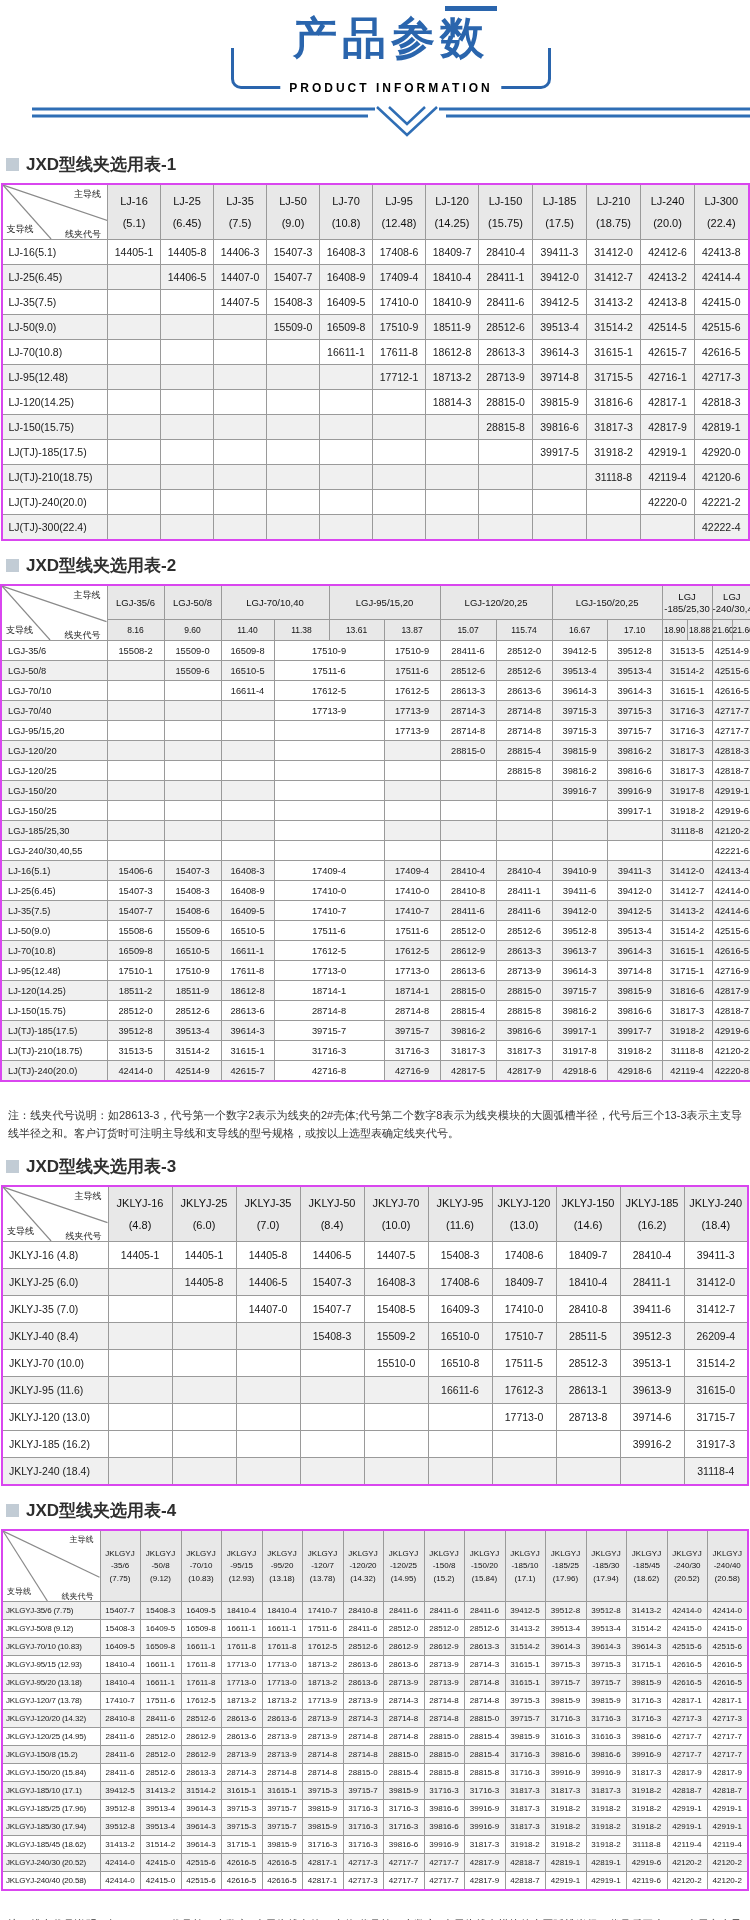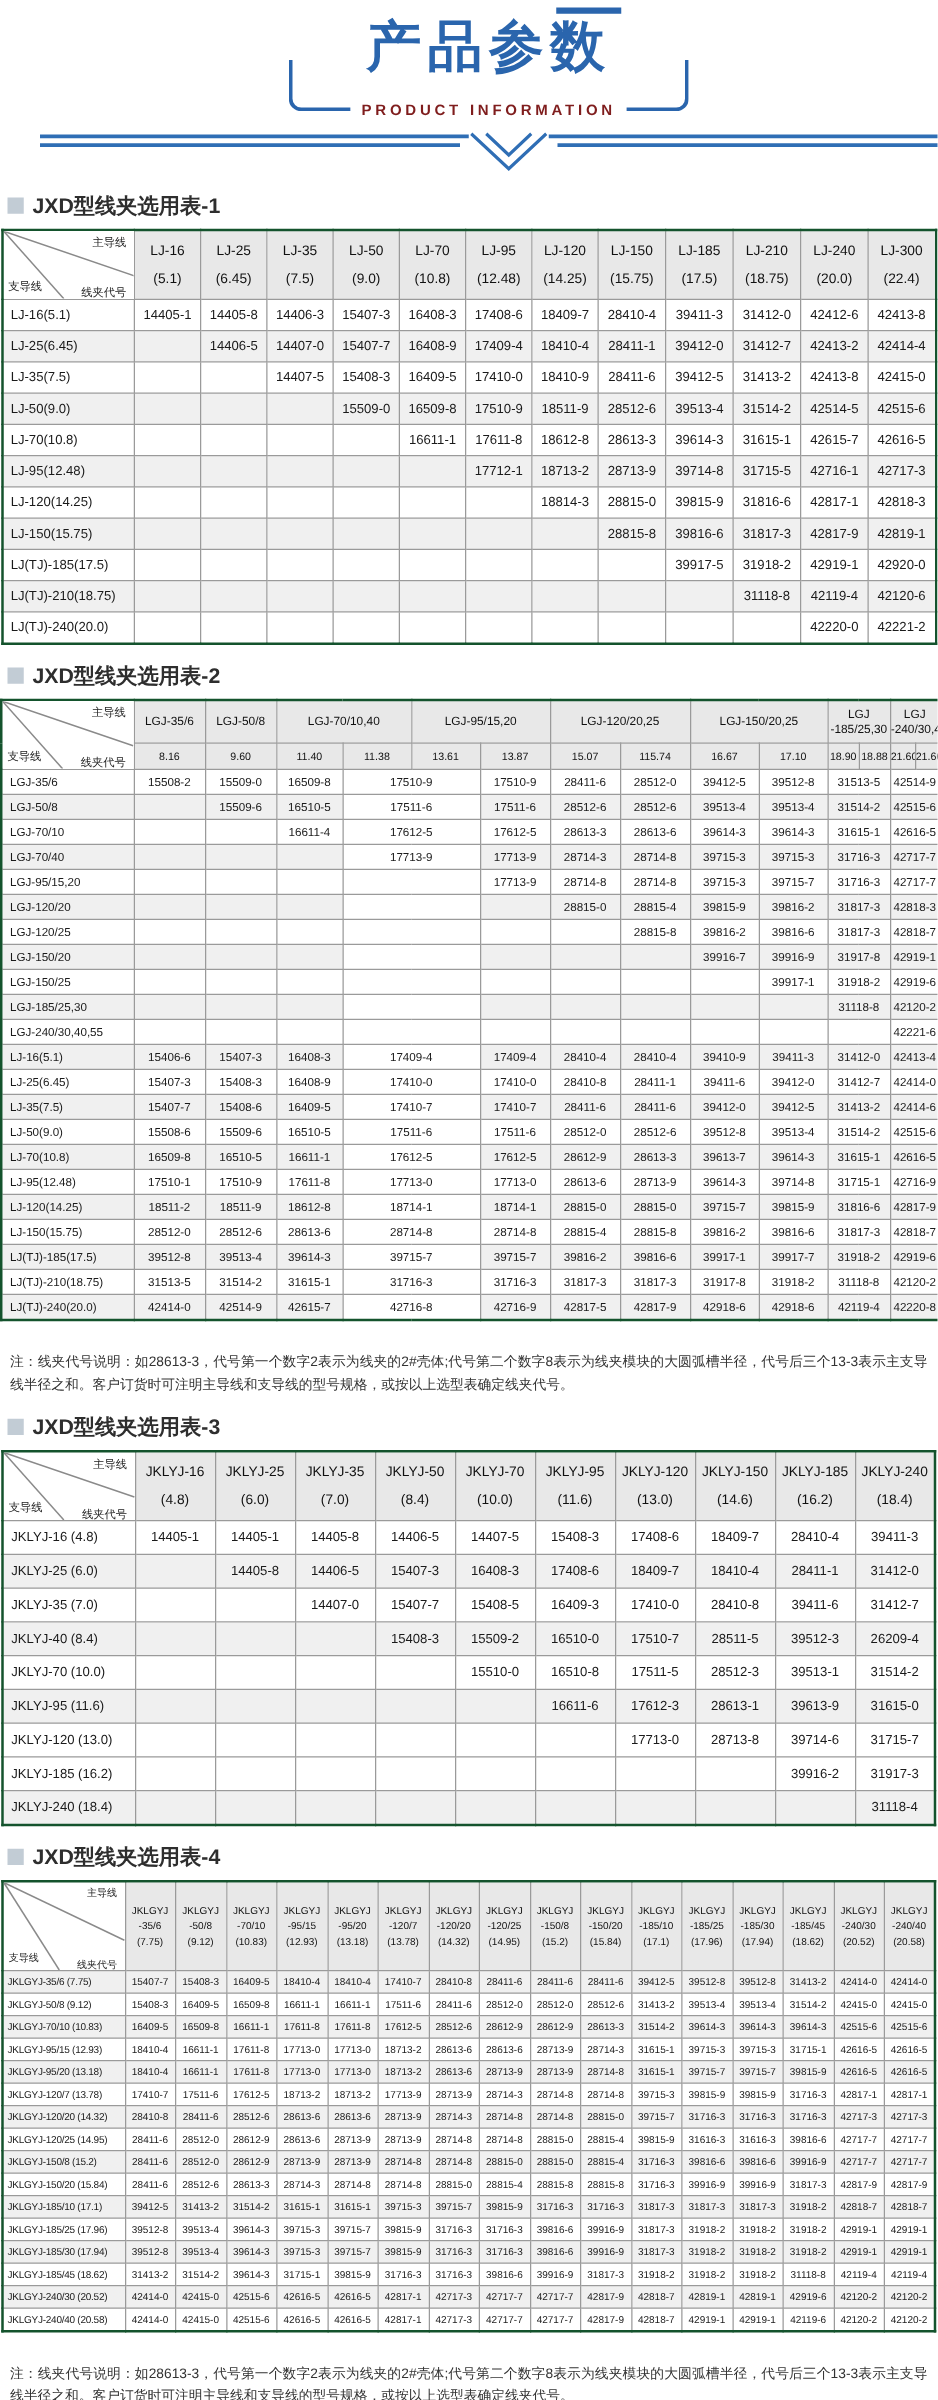--- a/index.html
+++ b/index.html
@@ -7,27 +7,27 @@
   .page{width:750px;overflow:hidden;}
   
   .banner{position:relative;padding-top:6px;padding-left:32px;}
   .logo{position:relative;width:360px;margin:0 auto;text-align:center;}
   .logo-dash{position:absolute;top:0;right:74px;width:52px;height:5px;background:#2a65ad;}
   .logo-title{font-size:44px;font-weight:bold;color:#2a65ad;letter-spacing:5px;line-height:1.05;padding-top:9px;}
   .bracket{position:relative;margin:-13px 20px 0;height:38px;
     border-left:3px solid #2a65ad;border-right:3px solid #2a65ad;border-bottom:3px solid #2a65ad;
     border-radius:0 0 10px 10px;}
   .logo-sub{position:absolute;left:50%;bottom:-9px;transform:translateX(-50%);background:#fff;
-    padding:0 9px;font-size:12px;letter-spacing:3px;color:#7f1d1d;font-weight:bold;white-space:nowrap;}
+    padding:0 9px;font-size:12px;letter-spacing:3px;color:#000000;font-weight:bold;white-space:nowrap;}
   .divider{display:block;margin-top:15px;}
   
   .sec-title{display:flex;align-items:center;gap:7px;font-size:17px;font-weight:bold;color:#2e2e2e;margin:13px 6px 7px;}
   .sq{width:13px;height:13px;background:#c2ccd5;flex:0 0 auto;}
   
-  table{border-collapse:collapse;table-layout:fixed;width:744px;margin:0 auto;border:2px solid #14532d;}
+  table{border-collapse:collapse;table-layout:fixed;width:744px;margin:0 auto;border:2px solid #d946ef;}
   th,td{border:1px solid #9a9a9a;text-align:center;overflow:hidden;white-space:nowrap;padding:0;}
   thead th{background:#e8e8e8;font-weight:normal;color:#111;}
   tbody td{background:#fff;}
   tr.alt td{background:#f0f0f0;}
   td.wide{background:#fff !important;}
   td.lbl{text-align:left;padding-left:6px;}
   .t1 tbody td{height:24px;font-size:10.5px;}
   .t1 thead th{height:54px;font-size:11px;line-height:2.0;}
   .t2 tbody td{height:19px;font-size:9.3px;}
   .t2 th.grp{height:33px;font-size:9.5px;line-height:1.25;}
@@ -280,20 +280,35 @@
           <td></td>
           <td></td>
           <td></td>
           <td></td>
           <td></td>
           <td></td>
           <td></td>
           <td>42220-0</td>
           <td>42221-2</td>
         </tr>
+        <tr class="alt">
+          <td class="lbl">LJ(TJ)-300(22.4)</td>
+          <td></td>
+          <td></td>
+          <td></td>
+          <td></td>
+          <td></td>
+          <td></td>
+          <td></td>
+          <td></td>
+          <td></td>
+          <td></td>
+          <td></td>
+          <td>42222-4</td>
+        </tr>
       </tbody>
     </table>
 
   <div class="sec-title">
     <span class="sq"></span>
     <span>JXD型线夹选用表-2</span>
   </div>
   <table class="t2">
       <colgroup>
         <col style="width:106px">

